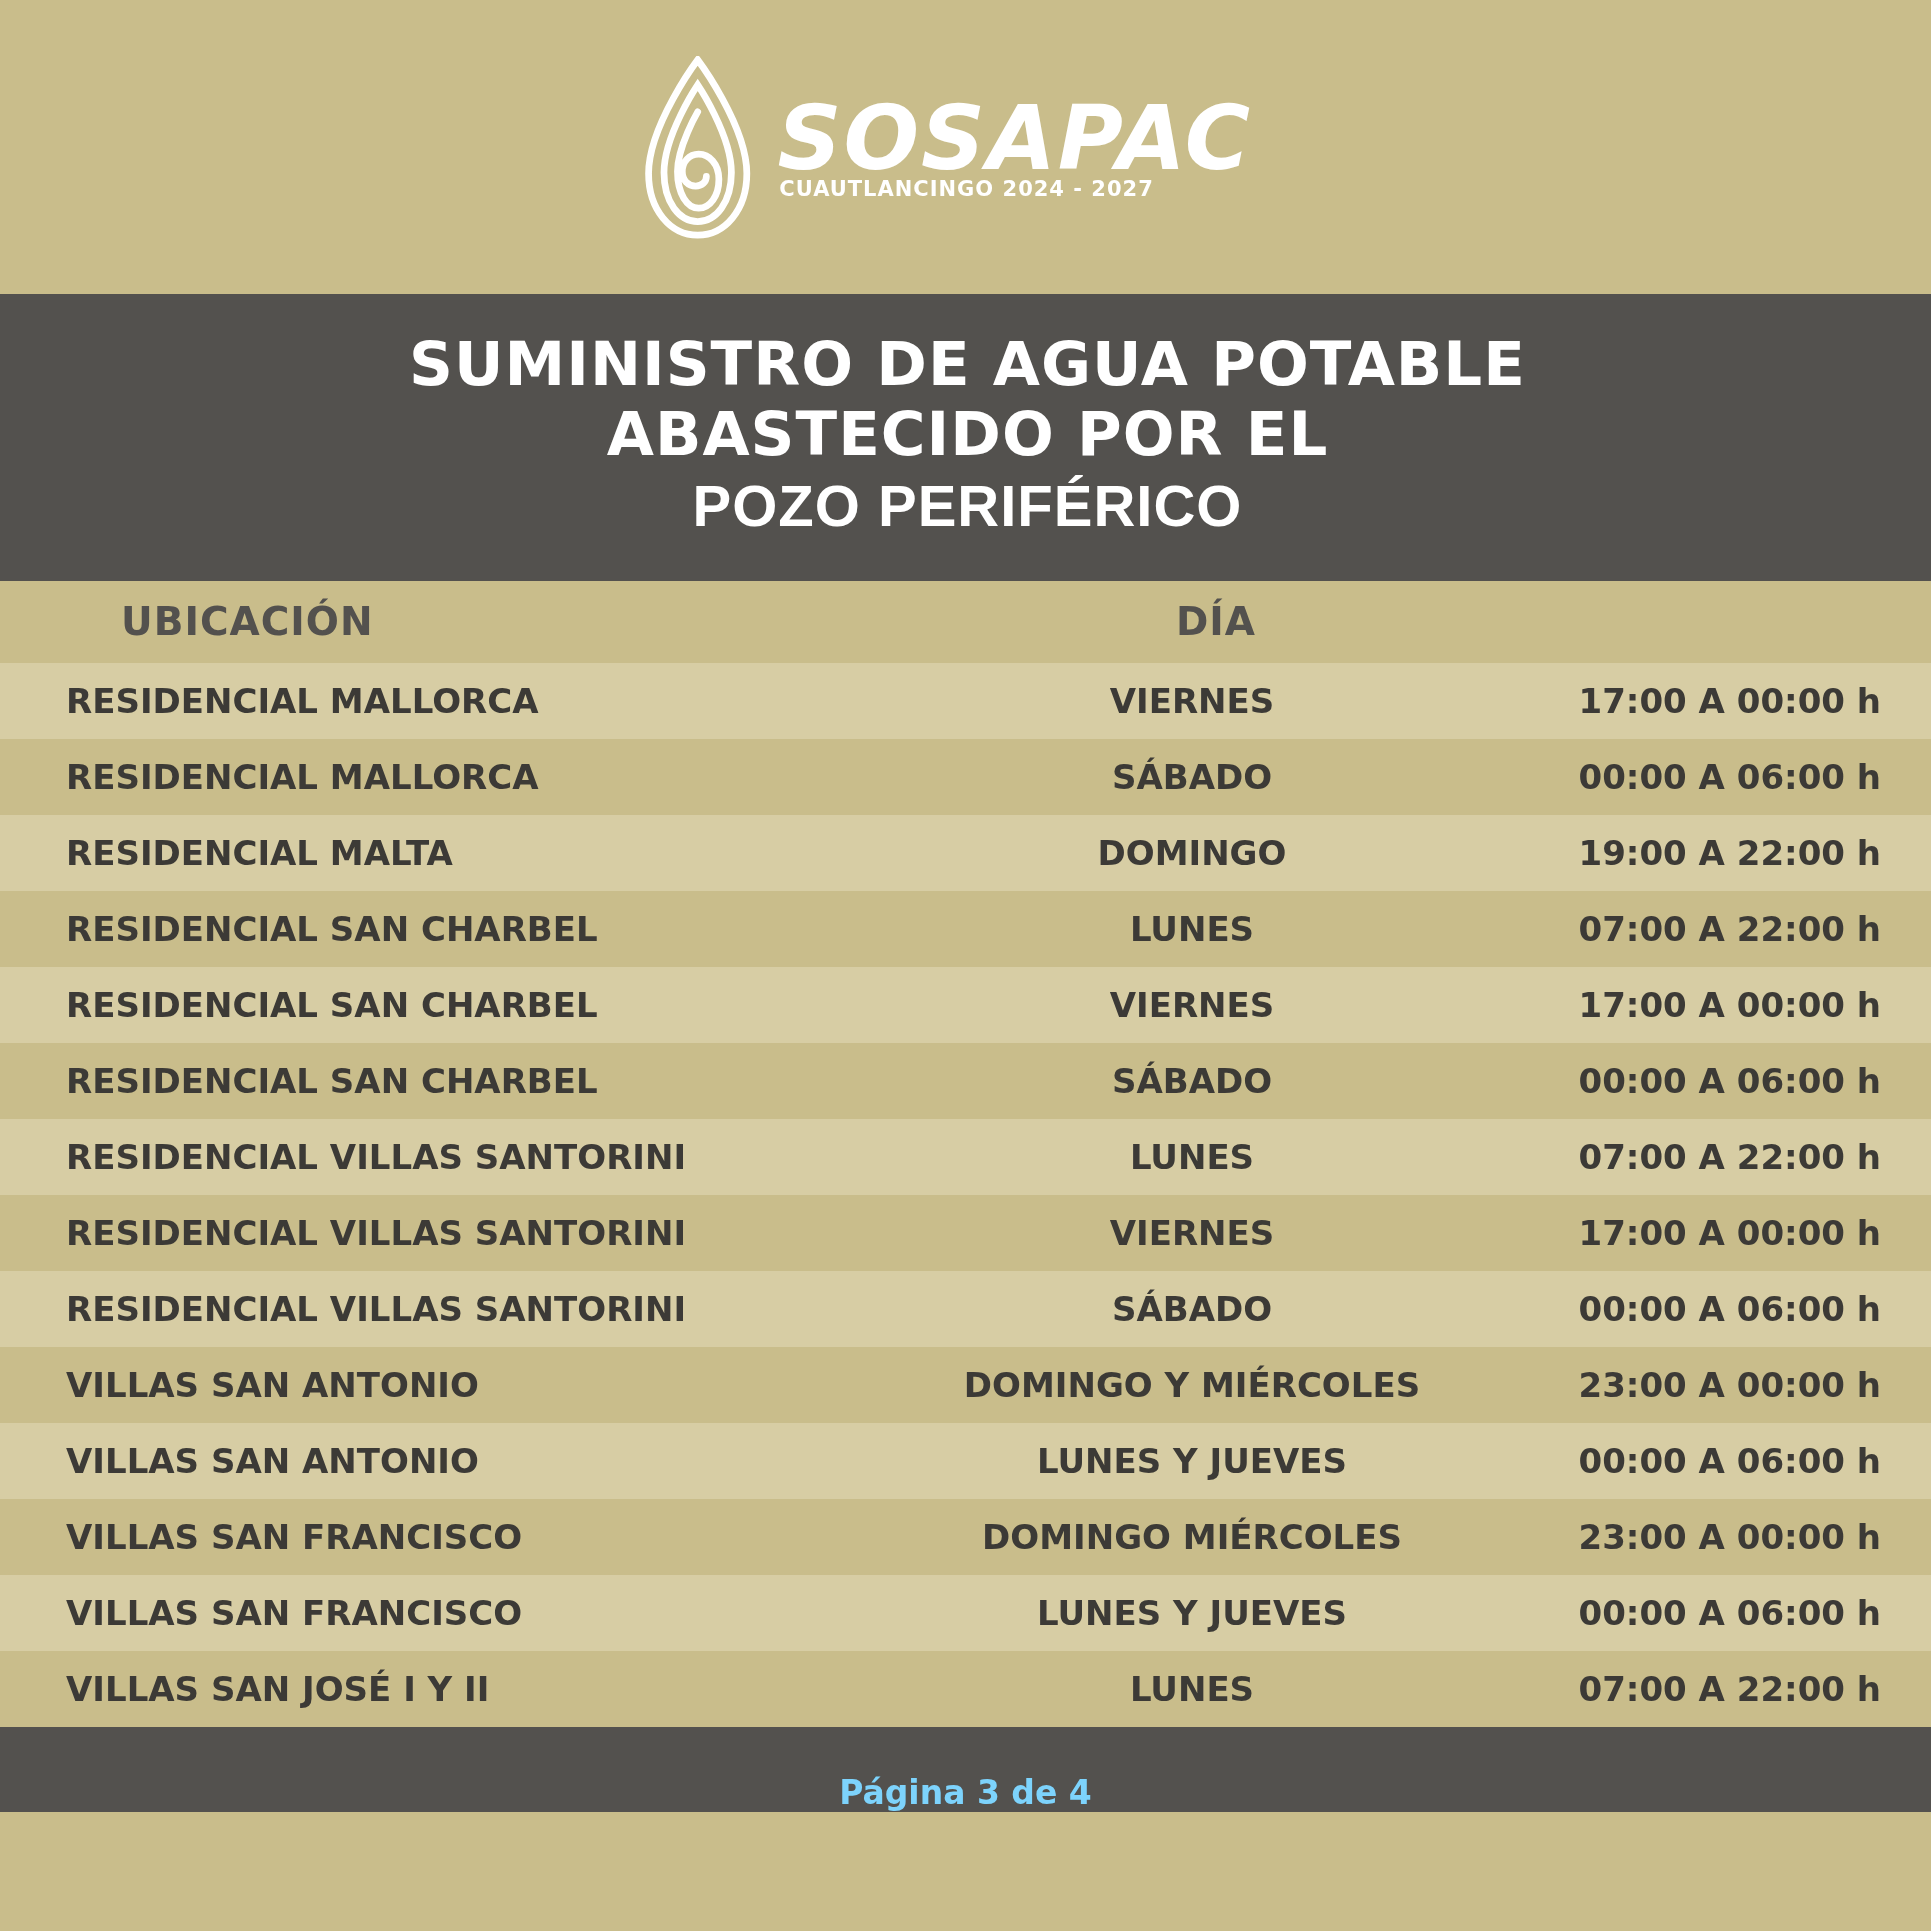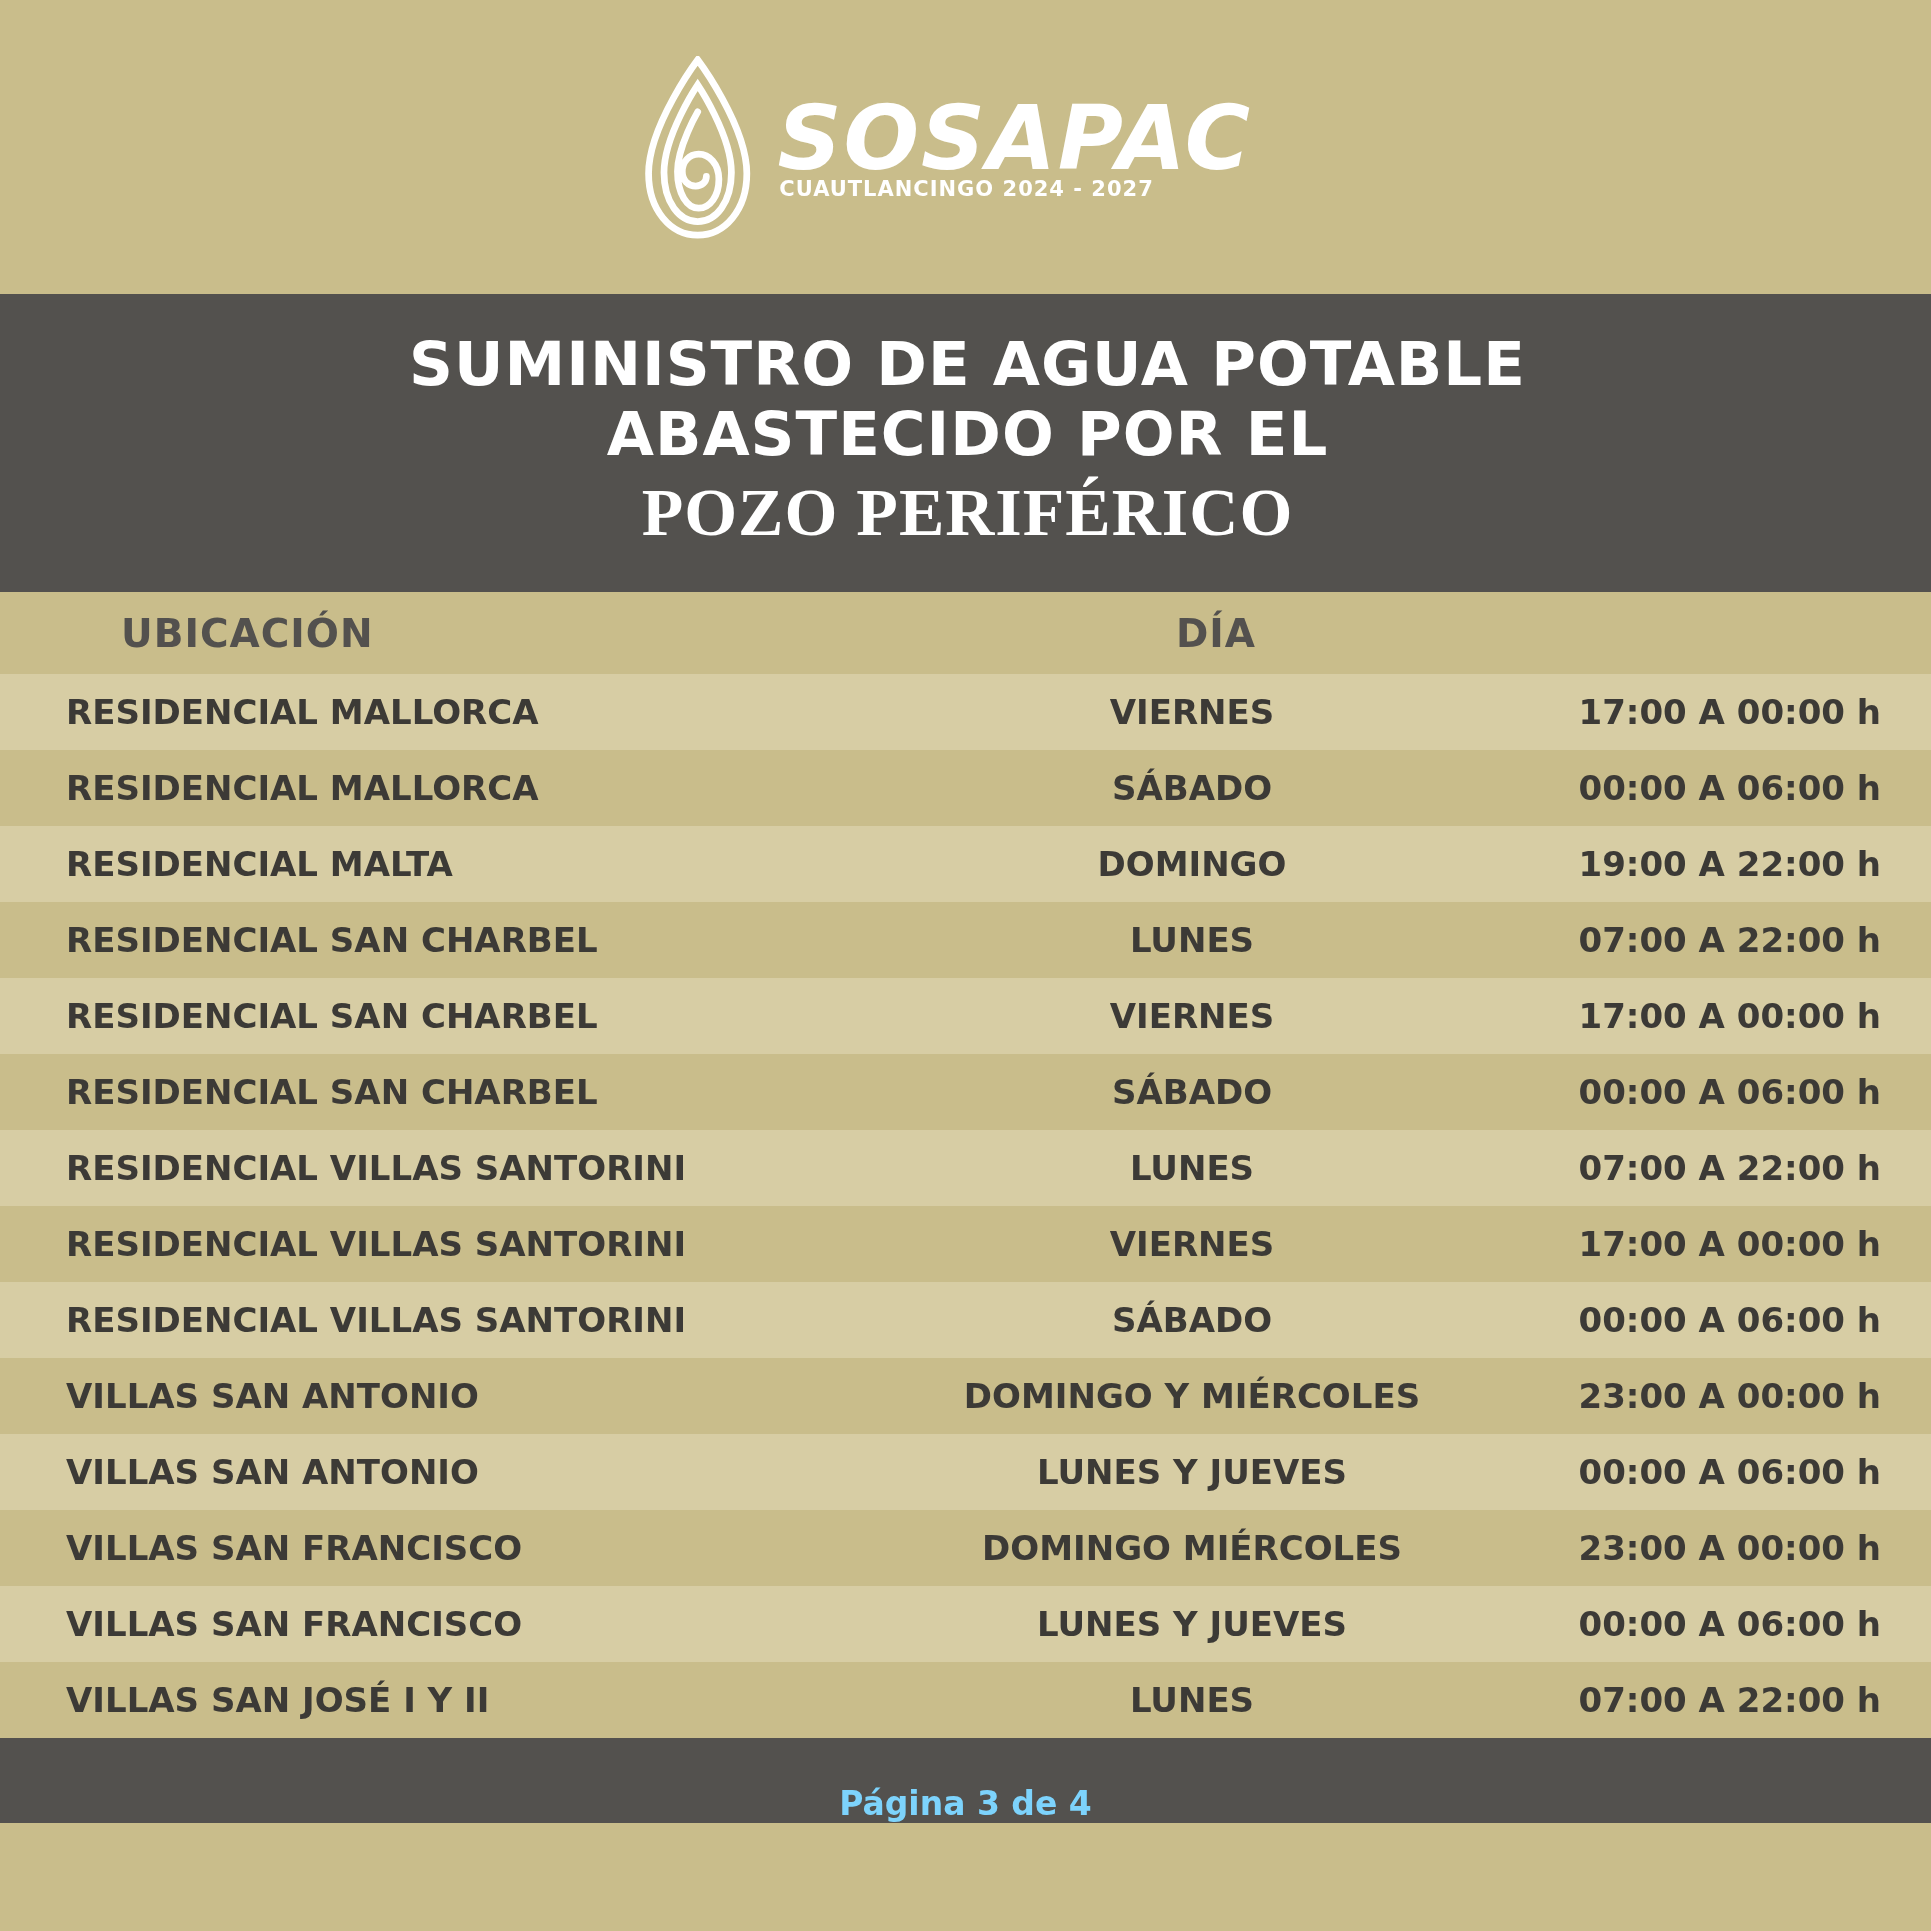--- a/index.html
+++ b/index.html
@@ -85,23 +85,23 @@
     color: #ffffff;
   }
   .title-line {
     font-family: "DejaVu Sans", sans-serif;
     font-weight: bold;
     font-size: 61px;
     letter-spacing: 1px;
     line-height: 1.14;
   }
   .title-strong {
-    font-family: Liberation Serif, serif;
-    font-weight: bold;
-    font-size: 68px;
+    font-family: Liberation Sans, sans-serif;
+    font-weight: bold;
+    font-size: 58px;
     letter-spacing: 1px;
     line-height: 1.12;
     margin-top: 5.8px;
   }
 
   
   .table-area {
     flex: 1 1 auto;
     display: flex;
     flex-direction: column;

